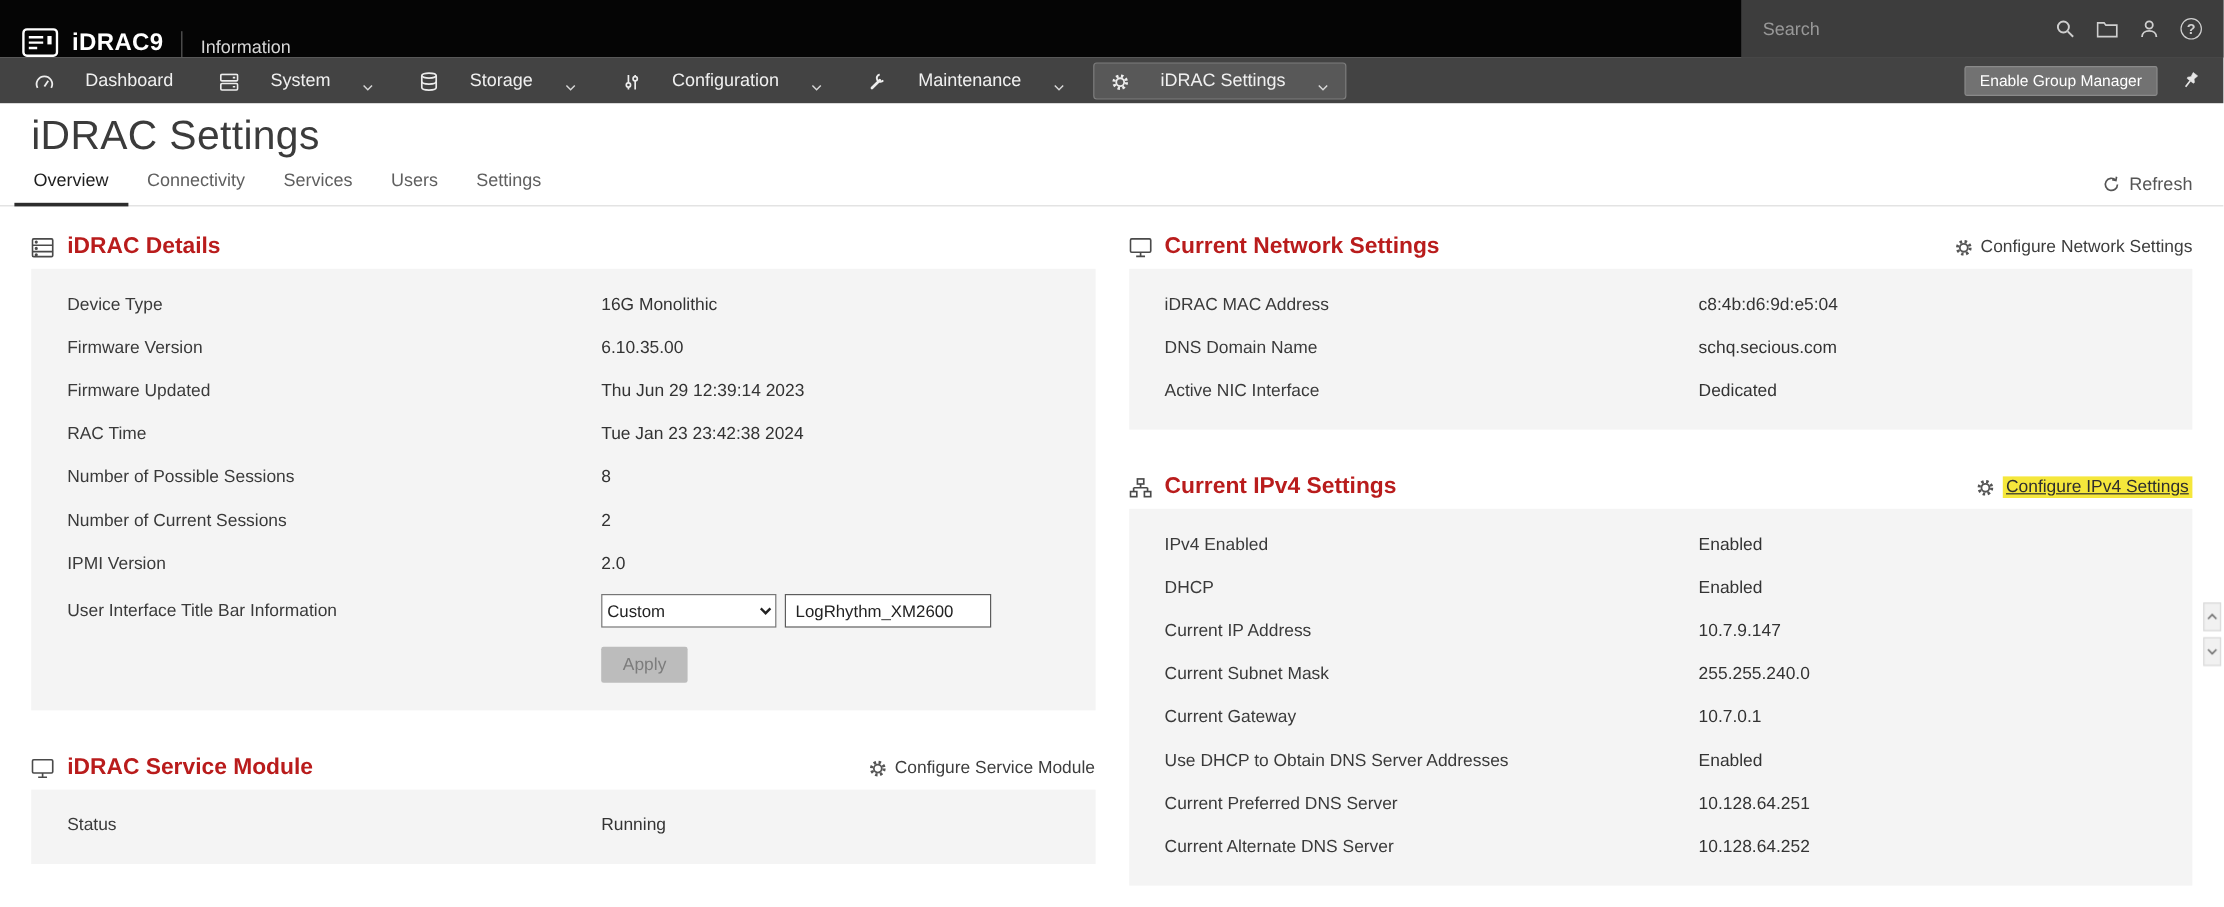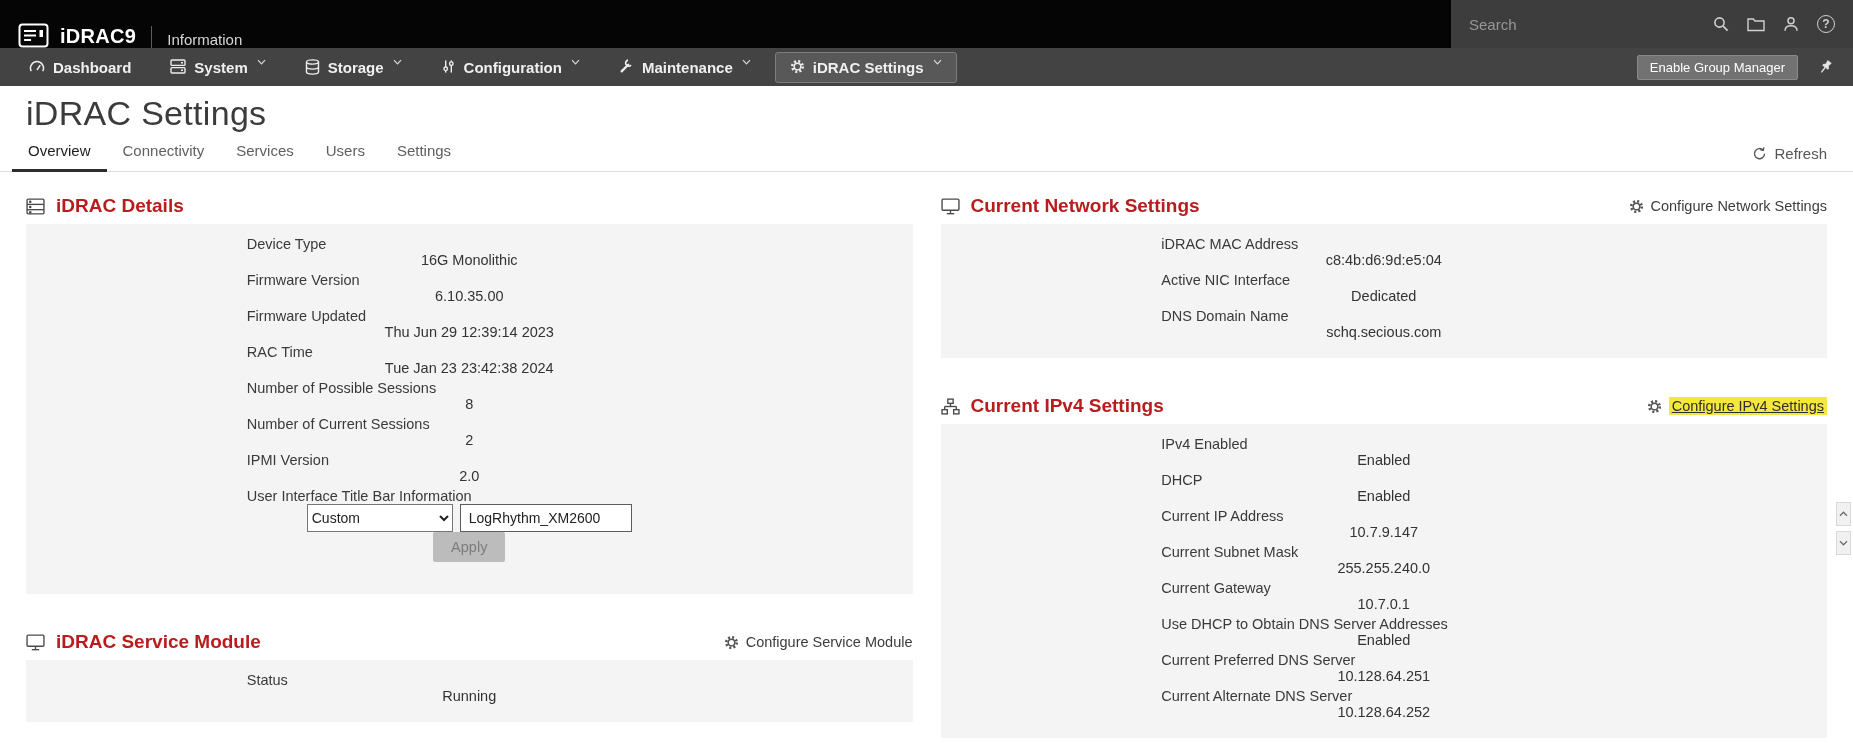--- a/index.html
+++ b/index.html
@@ -19,23 +19,23 @@
                   color:#ddd; font-size:15px; font-family:inherit; }
   .search-input::placeholder { color:#989898; }
   .tb-icon { display:inline-flex; color:#cfcfcf; cursor:pointer; align-items:center; }
   .help-badge { width:18px; height:18px; border:1.6px solid #cfcfcf; border-radius:50%;
                 color:#cfcfcf; font-size:12px; font-weight:bold; display:flex;
                 align-items:center; justify-content:center; }
 
   
   .navbar { height:38px; background:#434343; display:flex; align-items:center;
             padding:0 14px; gap:9px; }
-  .nav-item { display:flex; align-items:flex-start; gap:8px; padding:6px 14px; color:#f0f0f0;
+  .nav-item { display:flex; align-items:flex-end; gap:26px; padding:6px 14px; color:#f0f0f0;
               font-size:15px; cursor:pointer; border:1px solid transparent; border-radius:3px;
-              white-space:nowrap;font-weight:bold; }
+              white-space:nowrap; }
   .nav-item.active { background:#585858; border-color:#7d7d7d; }
   .nav-ic { display:inline-flex; color:#ededed; }
   .chev { display:inline-flex; color:#d8d8d8; margin-left:1px; }
   .nav-right { margin-left:auto; display:flex; align-items:center; gap:20px; padding-right:6px; }
   .egm-btn { background:#727272; color:#fff; border:1px solid #8a8a8a; font-size:13px;
              padding:4px 12px; border-radius:2px; cursor:pointer; font-family:inherit; }
   .pin { display:inline-flex; color:#e6e6e6; cursor:pointer; transform:rotate(38deg); }
 
   
   .page-title { font-size:34px; font-weight:300; color:#3b3b3b; padding:8px 0 0 26px;
@@ -54,21 +54,21 @@
   .col { flex:1; min-width:0; }
   .card { margin-bottom:30px; }
   .card-header { display:flex; align-items:center; height:36px; }
   .cicon { display:inline-flex; color:#4a4a4a; }
   .card-title { font-size:19px; font-weight:bold; color:#b91c1c; margin-left:11px; }
   .card-action { margin-left:auto; display:flex; align-items:center; gap:7px; font-size:14.5px;
                  color:#3d3d3d; cursor:pointer; }
   .gicon { display:inline-flex; color:#555; }
   .action-label.hl { background:#f5e73b; text-decoration:underline; padding:1px 3px; color:#2e2e2e; }
   .card-body { background:#f4f4f4; padding:12px 0 14px; }
-  .row { display:flex; align-items:center; min-height:36px; padding:0 30px; font-size:14.5px;flex-direction:column; }
+  .row { display:flex; align-items:center; min-height:36px; padding:0 30px; font-size:14.5px; }
   .row .lbl { width:445px; flex:none; color:#3a3a3a; }
   .row .val { color:#333; }
   .row-tall { min-height:42px; }
   .ctrl-group { display:flex; align-items:center; gap:7px; }
   .tb-select { width:146px; height:28px; font-size:14px; font-family:inherit;
                border:1px solid #767676; background:#fff; color:#222; }
   .tb-input { width:172px; height:28px; font-size:14px; font-family:inherit;
               border:1px solid #5c5c5c; padding:0 8px; color:#222; background:#fff; }
   .row-apply { min-height:48px; }
   .apply-btn { background:#bcbcbc; color:#7c7c7c; border:none; border-radius:2px;
@@ -353,26 +353,26 @@
           </span>
           <span class="action-label">Configure Network Settings</span>
         </div>
       </div>
       <div class="card-body">
         <div class="row">
           <span class="lbl">iDRAC MAC Address</span>
           <span class="val">c8:4b:d6:9d:e5:04</span>
         </div>
         <div class="row">
+          <span class="lbl">DNS Domain Name</span>
+          <span class="val">schq.secious.com</span>
+        </div>
+        <div class="row">
           <span class="lbl">Active NIC Interface</span>
           <span class="val">Dedicated</span>
-        </div>
-        <div class="row">
-          <span class="lbl">DNS Domain Name</span>
-          <span class="val">schq.secious.com</span>
         </div>
       </div>
     </section>
 
     <section class="card">
       <div class="card-header">
         <span class="cicon">
           <svg width="19" height="17" viewBox="0 0 18 16" fill="none" stroke="currentColor" stroke-width="1.3">
             <rect x="6.5" y="1" width="5" height="4"></rect>
             <rect x="1" y="11" width="5" height="4"></rect>

